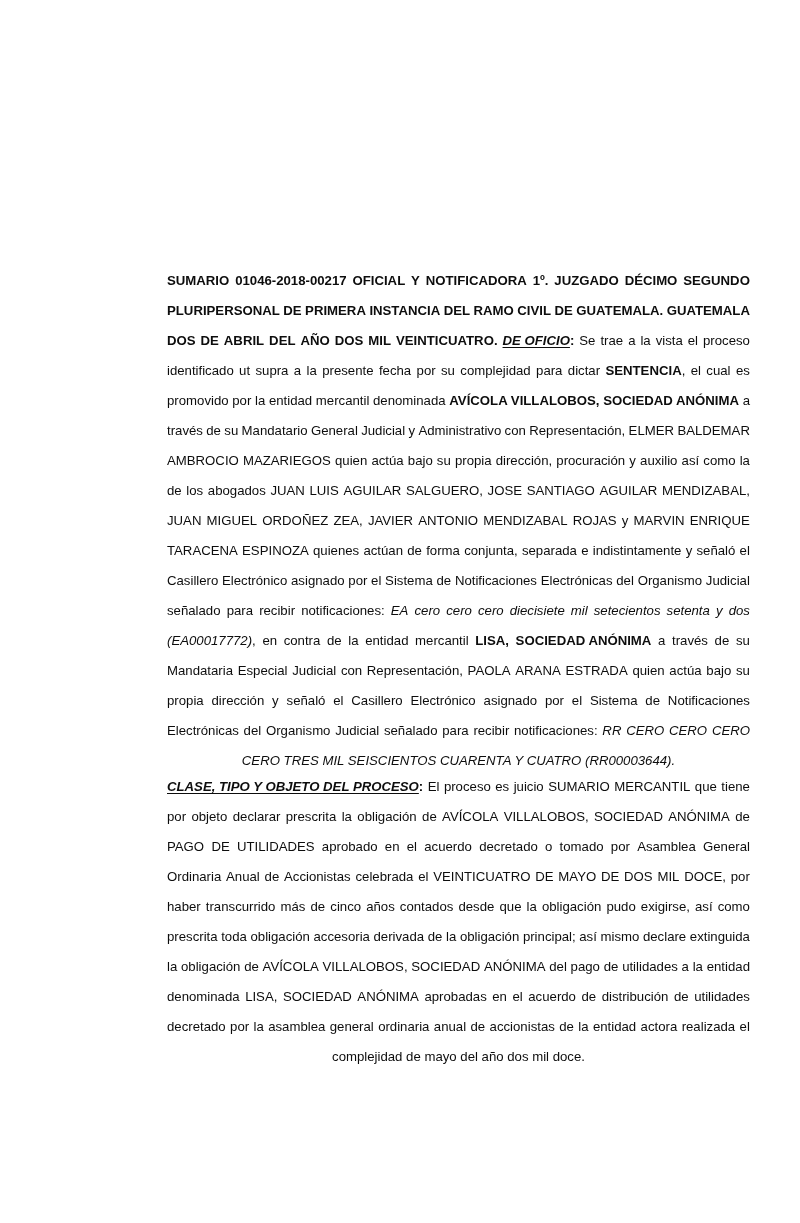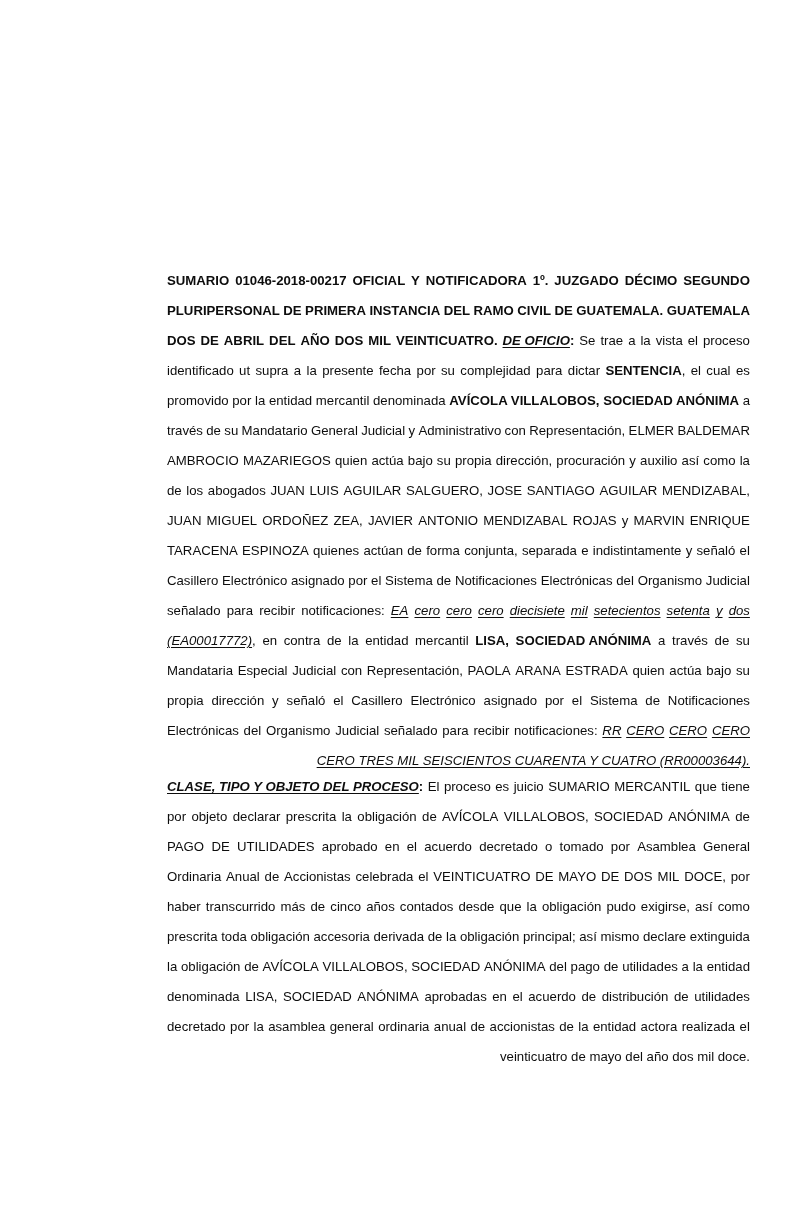--- a/index.html
+++ b/index.html
@@ -43,27 +43,27 @@
     overflow: visible;
   }
   .tline.tight { height: 26px; }
 
   
   .tline.just {
     justify-content: space-between;
   }
   
   .tline.flush {
-    justify-content: flex-end;
+    justify-content: center;
   }
 
   .w { display: inline-block; }
 
   .b  { font-weight: bold; }
-  .iu { font-style: italic; text-decoration: underline; text-underline-offset: 2px; }
+  .iu { font-style: italic; text-underline-offset: 2px; }
   .bu { font-weight: bold; text-decoration: underline; text-underline-offset: 2px; font-style: italic; }
 
   
   .run { display: inline-block; white-space: pre; }
 </style>
 </head>
 <body>
 
 <div class="page">
   <div class="doc-body" id="doc-body">
@@ -86,15 +86,15 @@
       <div class="tline flush tight"><span class="w"><span class="run iu">CERO TRES MIL SEISCIENTOS CUARENTA Y CUATRO (RR00003644).</span></span></div>
       <div class="tline just"><span class="w"><span class="run bu">CLASE, TIPO Y OBJETO DEL PROCESO</span><span class="run b">:</span></span><span class="w"><span class="run ">El</span></span><span class="w"><span class="run ">proceso</span></span><span class="w"><span class="run ">es</span></span><span class="w"><span class="run ">juicio</span></span><span class="w"><span class="run ">SUMARIO</span></span><span class="w"><span class="run ">MERCANTIL</span></span><span class="w"><span class="run ">que</span></span><span class="w"><span class="run ">tiene</span></span></div>
       <div class="tline just"><span class="w"><span class="run ">por</span></span><span class="w"><span class="run ">objeto</span></span><span class="w"><span class="run ">declarar</span></span><span class="w"><span class="run ">prescrita</span></span><span class="w"><span class="run ">la</span></span><span class="w"><span class="run ">obligación</span></span><span class="w"><span class="run ">de</span></span><span class="w"><span class="run ">AVÍCOLA</span></span><span class="w"><span class="run ">VILLALOBOS,</span></span><span class="w"><span class="run ">SOCIEDAD</span></span><span class="w"><span class="run ">ANÓNIMA</span></span><span class="w"><span class="run ">de</span></span></div>
       <div class="tline just"><span class="w"><span class="run ">PAGO</span></span><span class="w"><span class="run ">DE</span></span><span class="w"><span class="run ">UTILIDADES</span></span><span class="w"><span class="run ">aprobado</span></span><span class="w"><span class="run ">en</span></span><span class="w"><span class="run ">el</span></span><span class="w"><span class="run ">acuerdo</span></span><span class="w"><span class="run ">decretado</span></span><span class="w"><span class="run ">o</span></span><span class="w"><span class="run ">tomado</span></span><span class="w"><span class="run ">por</span></span><span class="w"><span class="run ">Asamblea</span></span><span class="w"><span class="run ">General</span></span></div>
       <div class="tline just"><span class="w"><span class="run ">Ordinaria</span></span><span class="w"><span class="run ">Anual</span></span><span class="w"><span class="run ">de</span></span><span class="w"><span class="run ">Accionistas</span></span><span class="w"><span class="run ">celebrada</span></span><span class="w"><span class="run ">el</span></span><span class="w"><span class="run ">VEINTICUATRO</span></span><span class="w"><span class="run ">DE</span></span><span class="w"><span class="run ">MAYO</span></span><span class="w"><span class="run ">DE</span></span><span class="w"><span class="run ">DOS</span></span><span class="w"><span class="run ">MIL</span></span><span class="w"><span class="run ">DOCE,</span></span><span class="w"><span class="run ">por</span></span></div>
       <div class="tline just"><span class="w"><span class="run ">haber</span></span><span class="w"><span class="run ">transcurrido</span></span><span class="w"><span class="run ">más</span></span><span class="w"><span class="run ">de</span></span><span class="w"><span class="run ">cinco</span></span><span class="w"><span class="run ">años</span></span><span class="w"><span class="run ">contados</span></span><span class="w"><span class="run ">desde</span></span><span class="w"><span class="run ">que</span></span><span class="w"><span class="run ">la</span></span><span class="w"><span class="run ">obligación</span></span><span class="w"><span class="run ">pudo</span></span><span class="w"><span class="run ">exigirse,</span></span><span class="w"><span class="run ">así</span></span><span class="w"><span class="run ">como</span></span></div>
       <div class="tline just"><span class="w"><span class="run ">prescrita</span></span><span class="w"><span class="run ">toda</span></span><span class="w"><span class="run ">obligación</span></span><span class="w"><span class="run ">accesoria</span></span><span class="w"><span class="run ">derivada</span></span><span class="w"><span class="run ">de</span></span><span class="w"><span class="run ">la</span></span><span class="w"><span class="run ">obligación</span></span><span class="w"><span class="run ">principal;</span></span><span class="w"><span class="run ">así</span></span><span class="w"><span class="run ">mismo</span></span><span class="w"><span class="run ">declare</span></span><span class="w"><span class="run ">extinguida</span></span></div>
       <div class="tline just"><span class="w"><span class="run ">la</span></span><span class="w"><span class="run ">obligación</span></span><span class="w"><span class="run ">de</span></span><span class="w"><span class="run ">AVÍCOLA</span></span><span class="w"><span class="run ">VILLALOBOS,</span></span><span class="w"><span class="run ">SOCIEDAD</span></span><span class="w"><span class="run ">ANÓNIMA</span></span><span class="w"><span class="run ">del</span></span><span class="w"><span class="run ">pago</span></span><span class="w"><span class="run ">de</span></span><span class="w"><span class="run ">utilidades</span></span><span class="w"><span class="run ">a</span></span><span class="w"><span class="run ">la</span></span><span class="w"><span class="run ">entidad</span></span></div>
       <div class="tline just"><span class="w"><span class="run ">denominada</span></span><span class="w"><span class="run ">LISA,</span></span><span class="w"><span class="run ">SOCIEDAD</span></span><span class="w"><span class="run ">ANÓNIMA</span></span><span class="w"><span class="run ">aprobadas</span></span><span class="w"><span class="run ">en</span></span><span class="w"><span class="run ">el</span></span><span class="w"><span class="run ">acuerdo</span></span><span class="w"><span class="run ">de</span></span><span class="w"><span class="run ">distribución</span></span><span class="w"><span class="run ">de</span></span><span class="w"><span class="run ">utilidades</span></span></div>
       <div class="tline just"><span class="w"><span class="run ">decretado</span></span><span class="w"><span class="run ">por</span></span><span class="w"><span class="run ">la</span></span><span class="w"><span class="run ">asamblea</span></span><span class="w"><span class="run ">general</span></span><span class="w"><span class="run ">ordinaria</span></span><span class="w"><span class="run ">anual</span></span><span class="w"><span class="run ">de</span></span><span class="w"><span class="run ">accionistas</span></span><span class="w"><span class="run ">de</span></span><span class="w"><span class="run ">la</span></span><span class="w"><span class="run ">entidad</span></span><span class="w"><span class="run ">actora</span></span><span class="w"><span class="run ">realizada</span></span><span class="w"><span class="run ">el</span></span></div>
-      <div class="tline flush"><span class="w"><span class="run ">veinticuatro de mayo del año dos mil doce.</span></span></div>
+      <div class="tline flush"><span class="w"><span class="run ">complejidad de mayo del año dos mil doce.</span></span></div>
     </div>
 </div>
 
 </body></html>

